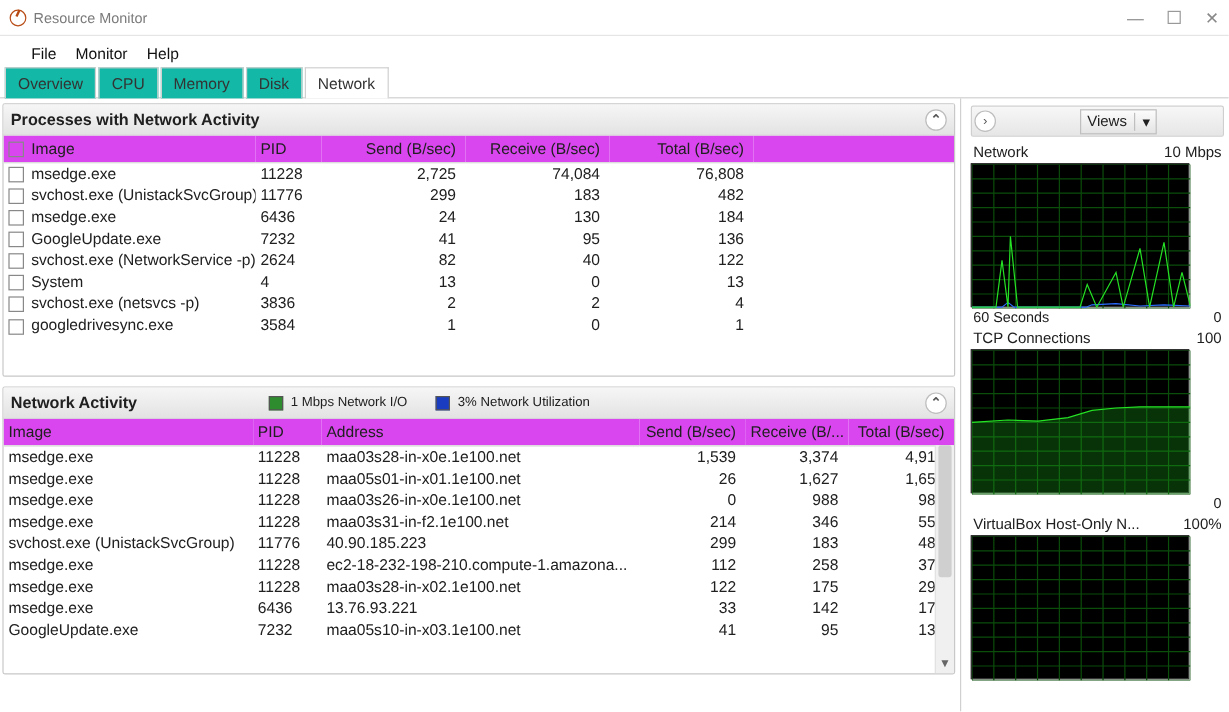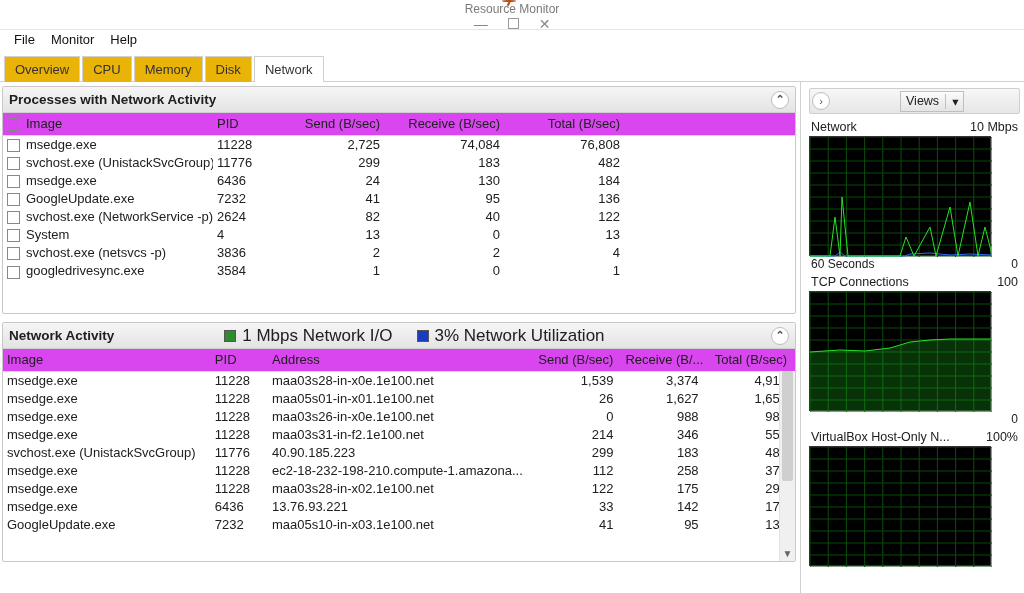--- a/index.html
+++ b/index.html
@@ -1,34 +1,34 @@
 <!DOCTYPE html>
 <html><head>
 <meta charset="utf-8">
 <style>
   * { box-sizing: border-box; margin: 0; padding: 0; }
   html, body { width: 1024px; height: 593px; overflow: hidden; font-family: "Segoe UI", Arial, sans-serif; font-size: 12px; color: #202020; background: #fff; }
-  .titlebar { height: 30px; display: flex; align-items: center; padding: 0 8px; border-bottom: 1px solid #e5e5e5; color: #7a7a7a; flex-direction: column; }
+  .titlebar { height: 30px; display: flex; align-items: center; padding: 0 8px; border-bottom: 1px solid #e5e5e5; color: #7a7a7a; }
   .titlebar .app-icon { width: 14px; height: 14px; border-radius: 50%; border: 1.5px solid #b84c16; margin-right: 6px; position: relative; }
   .titlebar .app-icon:after { content:""; position:absolute; width:2px; height:6px; background:#b84c16; top:-1px; left:5px; transform:rotate(25deg); }
   .titlebar .spacer { flex: 1; }
   .winbtns { display:flex; gap:20px; color:#888; font-size:14px; }
   .winbtns .sq { width:11px; height:11px; border:1px solid #999; display:inline-block; margin-top:2px;}
   .winbtns span { cursor:default; }
-  .menubar { height: 24px; display:flex; align-items:flex-start; gap: 4px; padding: 0 8px; font-size: 13px; color:#111; }
+  .menubar { height: 24px; display:flex; align-items:flex-end; gap: 4px; padding: 0 20px; font-size: 13px; color:#111; }
   .menubar span { padding: 2px 6px; }
   .tabbar { height: 28px; display:flex; align-items:flex-end; border-bottom: 1px solid #d0d0d0; padding-left: 4px; gap:2px; font-size:13px;}
-  .tab { padding: 5px 10px; background: #eab308; border: 1px solid #d0d0d0; border-bottom: none; color:#333; position:relative; top:1px; }
+  .tab { padding: 5px 10px; background: #14b8a6; border: 1px solid #d0d0d0; border-bottom: none; color:#333; position:relative; top:1px; }
   .tab.active { background:#fff; font-weight:400; }
   .content { display:flex; height: calc(593px - 30px - 24px - 28px); }
   .leftpane { width: 800px; overflow:hidden; display:flex; flex-direction:column; gap:8px; padding: 4px 0 0 2px;}
   .rightpane { flex:1; border-left:1px solid #d0d0d0; padding: 6px 4px 4px 8px; overflow:hidden; }
   .panel { border: 1px solid #c8c8c8; border-radius: 2px; background: #fff; margin-right:4px; }
   .panel-hd { background: linear-gradient(#f6f6f6,#e3e3e3); height: 26px; display:flex; align-items:center; padding: 0 6px; border-bottom:1px solid #cfcfcf; font-weight:600; font-size:13.5px;}
-  .panel-hd .extras { display:flex; gap: 24px; font-weight:400; font-size:17px; margin-left: 110px; align-items:center;}
+  .panel-hd .extras { display:flex; gap: 24px; font-weight:400; font-size:11px; margin-left: 110px; align-items:center;}
   .swatch { width:12px; height:12px; display:inline-block; margin-right:6px; border:1px solid #555; vertical-align:middle;}
   .panel-hd .collapse { margin-left:auto; width:18px; height:18px; border:1px solid #bdbdbd; border-radius:50%; display:flex; align-items:center; justify-content:center; background:#fff; font-size:11px; color:#555;}
   .panel-body { overflow:hidden; }
   .p1 .panel-body { height: 200px; }
   .p2 .panel-body { height: 212px; position:relative;}
   table { border-collapse: collapse; width: 100%; font-size:13px; }
   th { text-align:right; font-weight:400; border-bottom: 1px solid #dcdcdc; padding: 3px 8px 3px 4px; height:22px; background:#d946ef; white-space:nowrap;}
   th.left { text-align:left; }
   td { padding: 1.5px 8px 1.5px 4px; text-align:right; white-space:nowrap; overflow:hidden;}
   td.left { text-align:left; }

